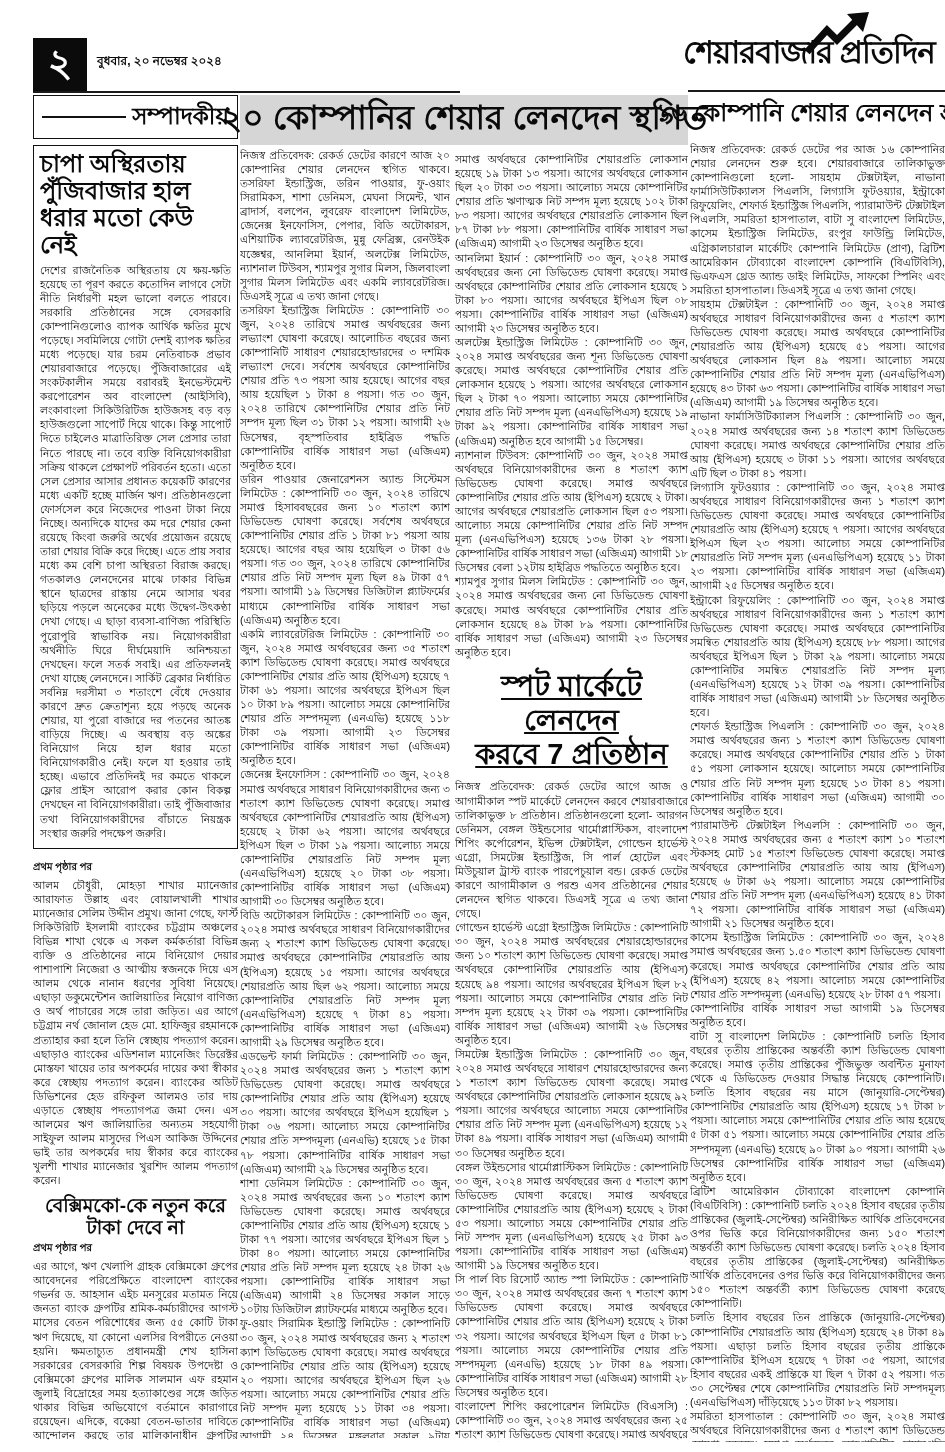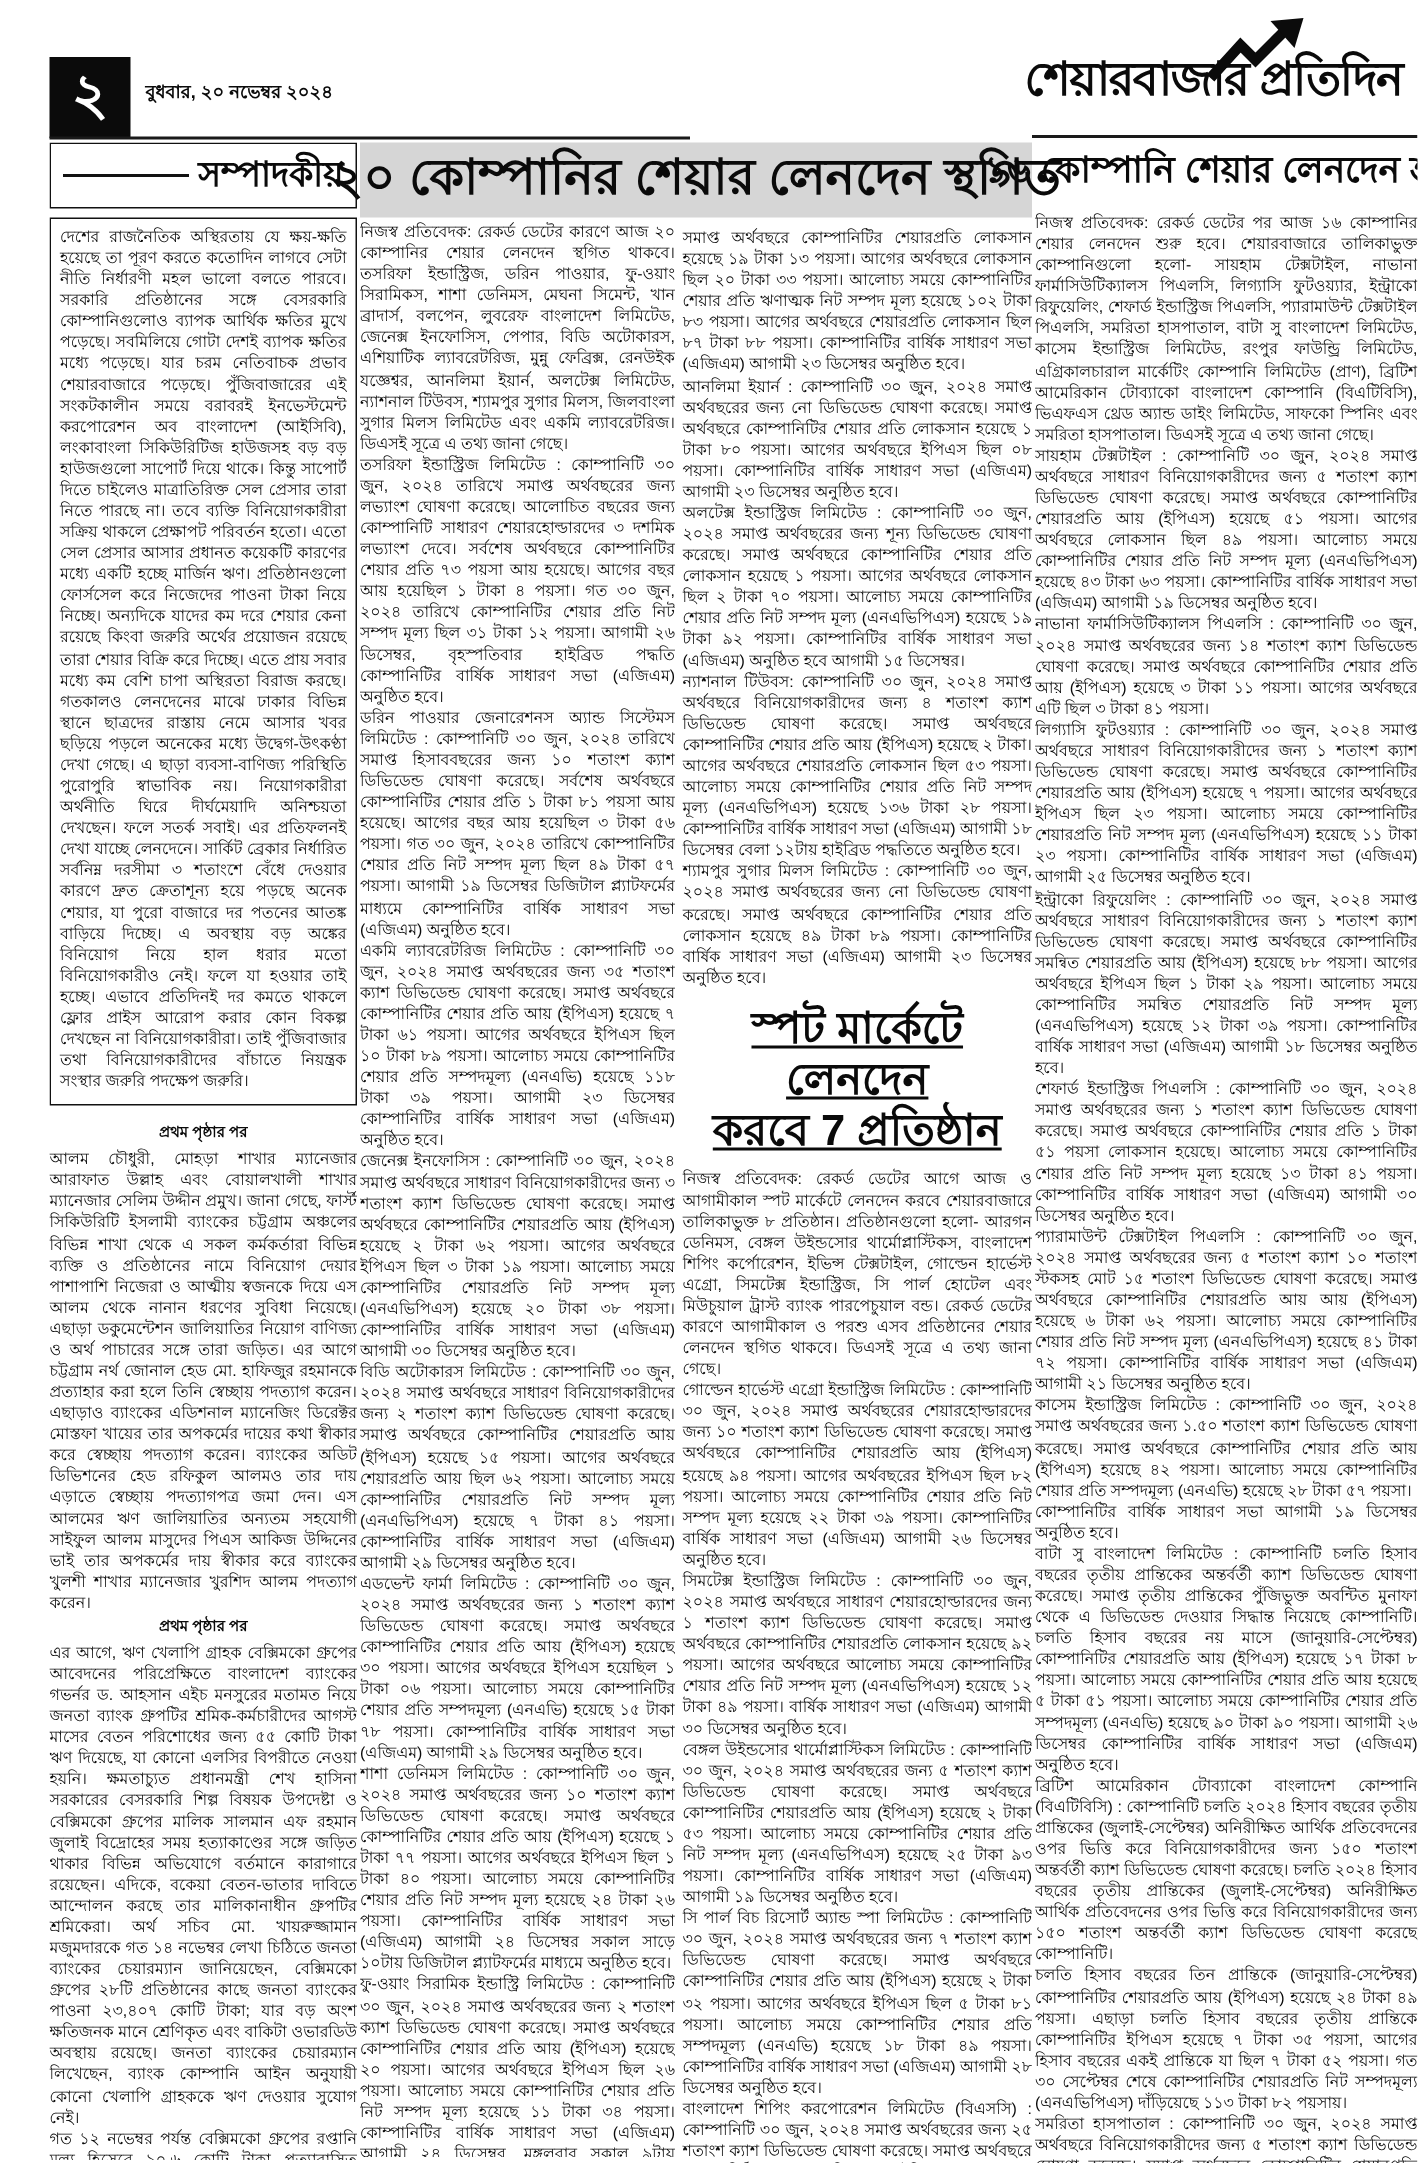--- a/index.html
+++ b/index.html
@@ -36,21 +36,21 @@
     font-size:24px; font-weight:bold; white-space:nowrap; }
   
   .edit-banner { border:1px solid #111; height:44px; display:flex; align-items:center;
     padding:0 8px; margin-bottom:6px; }
   .edit-banner .swash { flex:1 1 auto; height:2px; background:#111; margin-right:6px; }
   .edit-banner .word { font-size:23px; font-weight:bold; white-space:nowrap; }
   .edit-box { border:1px solid #111; padding:5px 6px 8px 6px; margin-bottom:10px; }
   .edit-headline { font-size:24px; font-weight:bold; line-height:1.12; text-align:left; margin-bottom:4px; }
   .body-text { font-size:10.6px; line-height:1.33; text-align:justify; white-space:pre-line; }
   .sub-headline { font-size:19px; font-weight:bold; text-align:center; line-height:1.15; margin:8px 0 1px 0; }
-  .continued { font-size:10px; font-weight:bold; text-align:center; margin-bottom:2px; }
+  .continued { font-size:10px; font-weight:bold; text-align:left; margin-bottom:2px; }
   
   .spot-headline { font-size:29px; font-weight:bold; text-align:center; line-height:1.18; margin:10px 0 8px 0;text-decoration:underline; }
 </style>
 </head>
 <body>
 
 <div class="abs pagenum-box">
   <span class="pagenum">২</span>
 </div>
 <div class="abs date-line">বুধবার, ২০ নভেম্বর ২০২৪</div>
@@ -69,29 +69,31 @@
 
 <div class="abs main-headline">২০ কোম্পানির শেয়ার লেনদেন স্থগিত</div>
 <div class="abs right-headline">১৬ কোম্পানি শেয়ার লেনদেন শুরু</div>
 
 <div class="abs col col1">
   <div class="edit-banner">
     <span class="swash"></span>
     <span class="word">সম্পাদকীয়</span>
   </div>
   <div class="edit-box">
+    <div class="edit-headline">চাপা অস্থিরতায় পুঁজিবাজার হাল ধরার মতো কেউ নেই</div>
     <div class="body-text">দেশের রাজনৈতিক অস্থিরতায় যে ক্ষয়-ক্ষতি হয়েছে তা পূরণ করতে কতোদিন লাগবে সেটা নীতি নির্ধারণী মহল ভালো বলতে পারবে। সরকারি প্রতিষ্ঠানের সঙ্গে বেসরকারি কোম্পানিগুলোও ব্যাপক আর্থিক ক্ষতির মুখে পড়েছে। সবমিলিয়ে গোটা দেশই ব্যাপক ক্ষতির মধ্যে পড়েছে। যার চরম নেতিবাচক প্রভাব শেয়ারবাজারে পড়েছে। পুঁজিবাজারের এই সংকটকালীন সময়ে বরাবরই ইনভেস্টমেন্ট করপোরেশন অব বাংলাদেশ (আইসিবি), লংকাবাংলা সিকিউরিটিজ হাউজসহ বড় বড় হাউজগুলো সাপোর্ট দিয়ে থাকে। কিন্তু সাপোর্ট দিতে চাইলেও মাত্রাতিরিক্ত সেল প্রেসার তারা নিতে পারছে না। তবে ব্যক্তি বিনিয়োগকারীরা সক্রিয় থাকলে প্রেক্ষাপট পরিবর্তন হতো। এতো সেল প্রেসার আসার প্রধানত কয়েকটি কারণের মধ্যে একটি হচ্ছে মার্জিন ঋণ। প্রতিষ্ঠানগুলো ফোর্সসেল করে নিজেদের পাওনা টাকা নিয়ে নিচ্ছে। অন্যদিকে যাদের কম দরে শেয়ার কেনা রয়েছে কিংবা জরুরি অর্থের প্রয়োজন রয়েছে তারা শেয়ার বিক্রি করে দিচ্ছে। এতে প্রায় সবার মধ্যে কম বেশি চাপা অস্থিরতা বিরাজ করছে। গতকালও লেনদেনের মাঝে ঢাকার বিভিন্ন স্থানে ছাত্রদের রাস্তায় নেমে আসার খবর ছড়িয়ে পড়লে অনেকের মধ্যে উদ্বেগ-উৎকণ্ঠা দেখা গেছে। এ ছাড়া ব্যবসা-বাণিজ্য পরিস্থিতি পুরোপুরি স্বাভাবিক নয়। নিয়োগকারীরা অর্থনীতি ঘিরে দীর্ঘমেয়াদি অনিশ্চয়তা দেখছেন। ফলে সতর্ক সবাই। এর প্রতিফলনই দেখা যাচ্ছে লেনদেনে। সার্কিট ব্রেকার নির্ধারিত সর্বনিম্ন দরসীমা ৩ শতাংশে বেঁধে দেওয়ার কারণে দ্রুত ক্রেতাশূন্য হয়ে পড়ছে অনেক শেয়ার, যা পুরো বাজারে দর পতনের আতঙ্ক বাড়িয়ে দিচ্ছে। এ অবস্থায় বড় অঙ্কের বিনিয়োগ নিয়ে হাল ধরার মতো বিনিয়োগকারীও নেই। ফলে যা হওয়ার তাই হচ্ছে। এভাবে প্রতিদিনই দর কমতে থাকলে ফ্লোর প্রাইস আরোপ করার কোন বিকল্প দেখছেন না বিনিয়োগকারীরা। তাই পুঁজিবাজার তথা বিনিয়োগকারীদের বাঁচাতে নিয়ন্ত্রক সংস্থার জরুরি পদক্ষেপ জরুরি।</div>
   </div>
 
   <div>
     <div class="continued">প্রথম পৃষ্ঠার পর</div>
     <div class="body-text">আলম চৌধুরী, মোহড়া শাখার ম্যানেজার আরাফাত উল্লাহ এবং বোয়ালখালী শাখার ম্যানেজার সেলিম উদ্দীন প্রমুখ। জানা গেছে, ফার্স্ট সিকিউরিটি ইসলামী ব্যাংকের চট্টগ্রাম অঞ্চলের বিভিন্ন শাখা থেকে এ সকল কর্মকর্তারা বিভিন্ন ব্যক্তি ও প্রতিষ্ঠানের নামে বিনিয়োগ দেয়ার পাশাপাশি নিজেরা ও আত্মীয় স্বজনকে দিয়ে এস আলম থেকে নানান ধরণের সুবিধা নিয়েছে। এছাড়া ডকুমেন্টেশন জালিয়াতির নিয়োগ বাণিজ্য ও অর্থ পাচারের সঙ্গে তারা জড়িত। এর আগে চট্টগ্রাম নর্থ জোনাল হেড মো. হাফিজুর রহমানকে প্রত্যাহার করা হলে তিনি স্বেচ্ছায় পদত্যাগ করেন। এছাড়াও ব্যাংকের এডিশনাল ম্যানেজিং ডিরেক্টর মোস্তফা খায়ের তার অপকর্মের দায়ের কথা স্বীকার করে স্বেচ্ছায় পদত্যাগ করেন। ব্যাংকের অডিট ডিভিশনের হেড রফিকুল আলমও তার দায় এড়াতে স্বেচ্ছায় পদত্যাগপত্র জমা দেন। এস আলমের ঋণ জালিয়াতির অন্যতম সহযোগী সাইফুল আলম মাসুদের পিএস আকিজ উদ্দিনের ভাই তার অপকর্মের দায় স্বীকার করে ব্যাংকের খুলশী শাখার ম্যানেজার খুরশিদ আলম পদত্যাগ করেন।</div>
   </div>
 
   <div>
+    <div class="sub-headline">বেক্সিমকো-কে নতুন করে টাকা দেবে না</div>
     <div class="continued">প্রথম পৃষ্ঠার পর</div>
     <div class="body-text">এর আগে, ঋণ খেলাপি গ্রাহক বেক্সিমকো গ্রুপের আবেদনের পরিপ্রেক্ষিতে বাংলাদেশ ব্যাংকের গভর্নর ড. আহসান এইচ মনসুরের মতামত নিয়ে জনতা ব্যাংক গ্রুপটির শ্রমিক-কর্মচারীদের আগস্ট মাসের বেতন পরিশোধের জন্য ৫৫ কোটি টাকা ঋণ দিয়েছে, যা কোনো এলসির বিপরীতে নেওয়া হয়নি। ক্ষমতাচ্যুত প্রধানমন্ত্রী শেখ হাসিনা সরকারের বেসরকারি শিল্প বিষয়ক উপদেষ্টা ও বেক্সিমকো গ্রুপের মালিক সালমান এফ রহমান জুলাই বিদ্রোহের সময় হত্যাকাণ্ডের সঙ্গে জড়িত থাকার বিভিন্ন অভিযোগে বর্তমানে কারাগারে রয়েছেন। এদিকে, বকেয়া বেতন-ভাতার দাবিতে আন্দোলন করছে তার মালিকানাধীন গ্রুপটির শ্রমিকেরা। অর্থ সচিব মো. খায়রুজ্জামান মজুমদারকে গত ১৪ নভেম্বর লেখা চিঠিতে জনতা ব্যাংকের চেয়ারম্যান জানিয়েছেন, বেক্সিমকো গ্রুপের ২৮টি প্রতিষ্ঠানের কাছে জনতা ব্যাংকের পাওনা ২৩,৪০৭ কোটি টাকা; যার বড় অংশ ক্ষতিজনক মানে শ্রেণিকৃত এবং বাকিটা ওভারডিউ অবস্থায় রয়েছে। জনতা ব্যাংকের চেয়ারম্যান লিখেছেন, ব্যাংক কোম্পানি আইন অনুযায়ী কোনো খেলাপি গ্রাহককে ঋণ দেওয়ার সুযোগ নেই।
 গত ১২ নভেম্বর পর্যন্ত বেক্সিমকো গ্রুপের রপ্তানি মূল্য হিসেবে ৯০.৬ কোটি টাকা প্রত্যাবাসিত হয়েছে; যার বিপরীতে গ্রুপটি প্যাকিং ক্রেডিট ও বিবিএলসি বাবদ ৮১.৫৮ কোটি টাকা অগ্রিম নিয়েছে। বাকি সার্ভিস চার্জ ও বেক্সিমকো গ্রুপের অন্যান্য খেলাপি দায়ের সঙ্গে সমন্বয় করবে জনতা ব্যাংক।</div>
   </div>
 
 </div>
 
 <div class="abs col col2">
   <div class="body-text">নিজস্ব প্রতিবেদক: রেকর্ড ডেটের কারণে আজ ২০ কোম্পানির শেয়ার লেনদেন স্থগিত থাকবে। তসরিফা ইন্ডাস্ট্রিজ, ডরিন পাওয়ার, ফু-ওয়াং সিরামিকস, শাশা ডেনিমস, মেঘনা সিমেন্ট, খান ব্রাদার্স, বলপেন, লুবরেফ বাংলাদেশ লিমিটেড, জেনেক্স ইনফোসিস, পেপার, বিডি অটোকারস, এশিয়াটিক ল্যাবরেটরিজ, মুন্নু ফেব্রিক্স, রেনউইক যজ্ঞেশ্বর, আনলিমা ইয়ার্ন, অলটেক্স লিমিটেড, ন্যাশনাল টিউবস, শ্যামপুর সুগার মিলস, জিলবাংলা সুগার মিলস লিমিটেড এবং একমি ল্যাবরেটরিজ। ডিএসই সূত্রে এ তথ্য জানা গেছে।
 তসরিফা ইন্ডাস্ট্রিজ লিমিটেড : কোম্পানিটি ৩০ জুন, ২০২৪ তারিখে সমাপ্ত অর্থবছরের জন্য লভ্যাংশ ঘোষণা করেছে। আলোচিত বছরের জন্য কোম্পানিটি সাধারণ শেয়ারহোল্ডারদের ৩ দশমিক লভ্যাংশ দেবে। সর্বশেষ অর্থবছরে কোম্পানিটির শেয়ার প্রতি ৭৩ পয়সা আয় হয়েছে। আগের বছর আয় হয়েছিল ১ টাকা ৪ পয়সা। গত ৩০ জুন, ২০২৪ তারিখে কোম্পানিটির শেয়ার প্রতি নিট সম্পদ মূল্য ছিল ৩১ টাকা ১২ পয়সা। আগামী ২৬ ডিসেম্বর, বৃহস্পতিবার হাইব্রিড পদ্ধতি কোম্পানিটির বার্ষিক সাধারণ সভা (এজিএম) অনুষ্ঠিত হবে।

